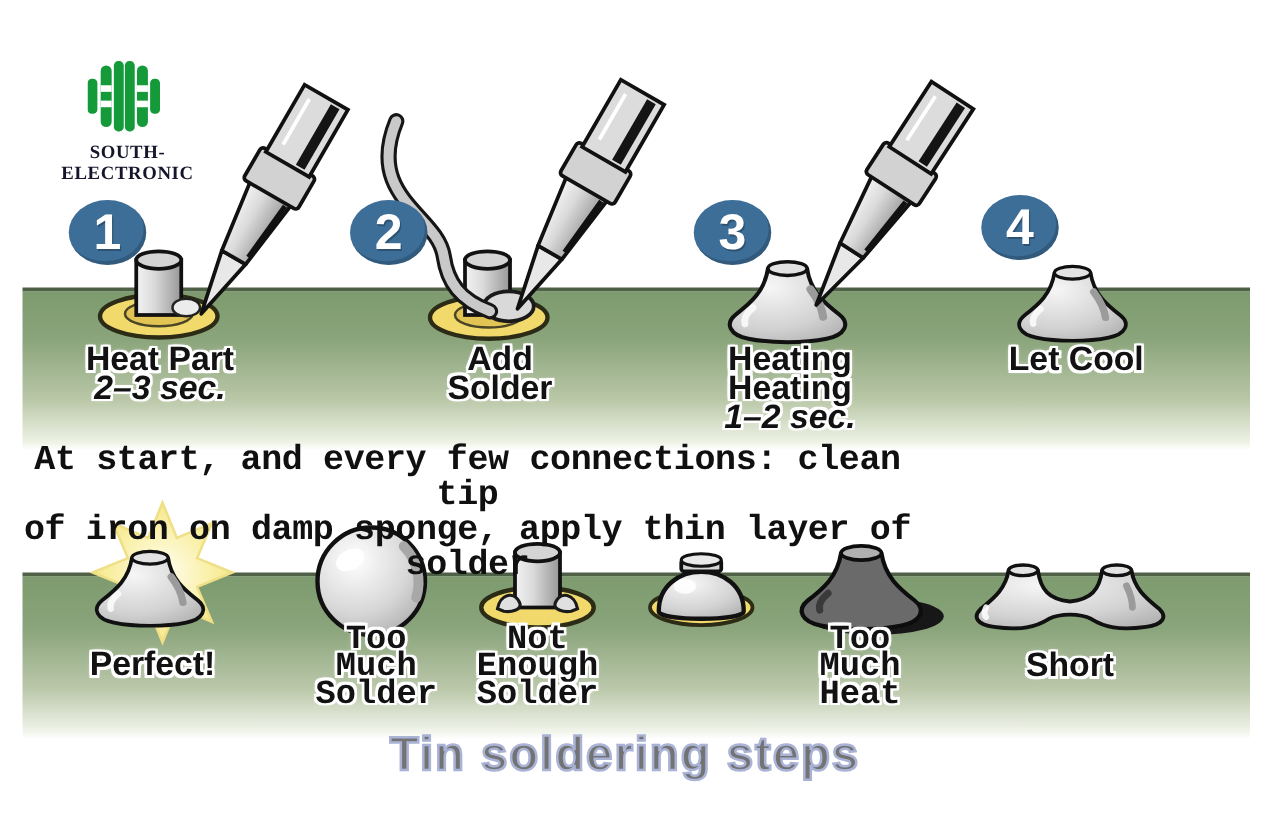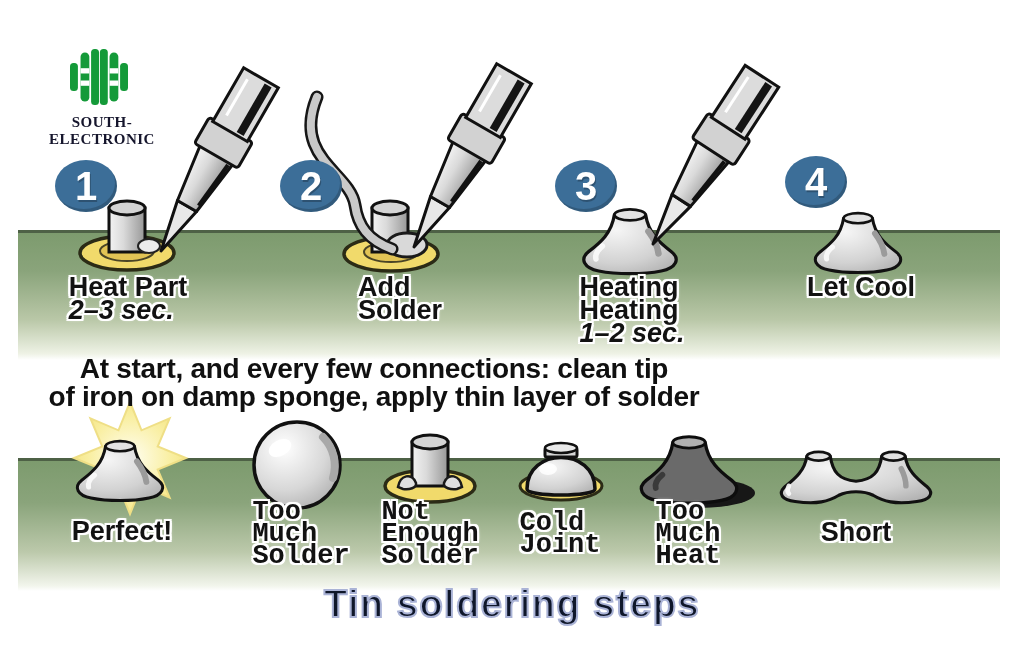--- a/index.html
+++ b/index.html
@@ -18,33 +18,33 @@
   
   #logo-icon{position:absolute;left:70px;top:48px;z-index:3;}
   #brand-name{position:absolute;left:22px;top:114px;width:160px;z-index:3;
     font-family:Liberation Serif, serif;font-weight:700;font-size:15px;letter-spacing:.5px;
     color:#15152c;text-align:center;}
   
   .badge{position:absolute;width:62px;height:52px;border-radius:50%;background:#3c6e98;
     color:#fff;font-weight:800;font-size:40px;display:flex;align-items:center;justify-content:center;
     z-index:3;box-shadow:inset -2px -3px 0 rgba(0,0,0,.18);text-shadow:1px 2px 0 rgba(0,0,0,.25);}
   
-  .cap{position:absolute;transform:translateX(-50%);text-align:left;z-index:3;
+  .cap{position:absolute;transform:translateX(-50%);text-align:center;z-index:3;
     color:#121212;font-weight:800;font-size:27px;line-height:23px;white-space:nowrap;
     text-shadow:-2px -2px 0 #fff,2px -2px 0 #fff,-2px 2px 0 #fff,2px 2px 0 #fff,
                 0 -2px 0 #fff,0 2px 0 #fff,-2px 0 0 #fff,2px 0 0 #fff,0 0 4px #fff;}
   .cap .it{font-style:italic;}
   .cap.small{line-height:22px;font-family:Liberation Mono, monospace;}
   
   #advice{position:absolute;left:0;top:355px;width:748px;z-index:3;text-align:center;
-    color:#101010;font-weight:800;font-size:28px;line-height:28px;letter-spacing:-.3px;}
+    color:#101010;font-weight:800;font-size:28px;line-height:28px;letter-spacing:-.3px;font-family:Liberation Mono, monospace;}
   
   #footer-title{position:absolute;left:500px;top:583px;transform:translateX(-50%);z-index:3;
     font-size:38px;font-weight:800;letter-spacing:1.5px;white-space:nowrap;
-    color:#0f172a;-webkit-text-stroke:2px #aab3d6;text-shadow:0 0 1px #b9c1de;margin-left:12px;}
+    color:#737373;-webkit-text-stroke:2px #aab3d6;text-shadow:0 0 1px #b9c1de;}
 </style>
 </head>
 <body>
 
 <div id="canvas">
 
   <div id="band-top" class="band"></div>
   <div id="band-bottom" class="band"></div>
 
   <svg id="logo-icon" width="58" height="58" viewBox="0 0 66 64">
@@ -231,24 +231,20 @@
   <div class="cap small" style="left:301px;top:501px">
     <div>Too</div>
     <div>Much</div>
     <div>Solder</div>
   </div>
   <div class="cap small" style="left:430px;top:501px">
     <div>Not</div>
     <div>Enough</div>
     <div>Solder</div>
   </div>
-  <div class="cap small" style="left:560px;top:512px">
-    <div>Cold</div>
-    <div>Joint</div>
-  </div>
   <div class="cap small" style="left:688px;top:501px">
     <div>Too</div>
     <div>Much</div>
     <div>Heat</div>
   </div>
   <div class="cap" style="left:856px;top:521px">
     <div>Short</div>
   </div>
 
   <div id="footer-title">Tin soldering steps</div>

